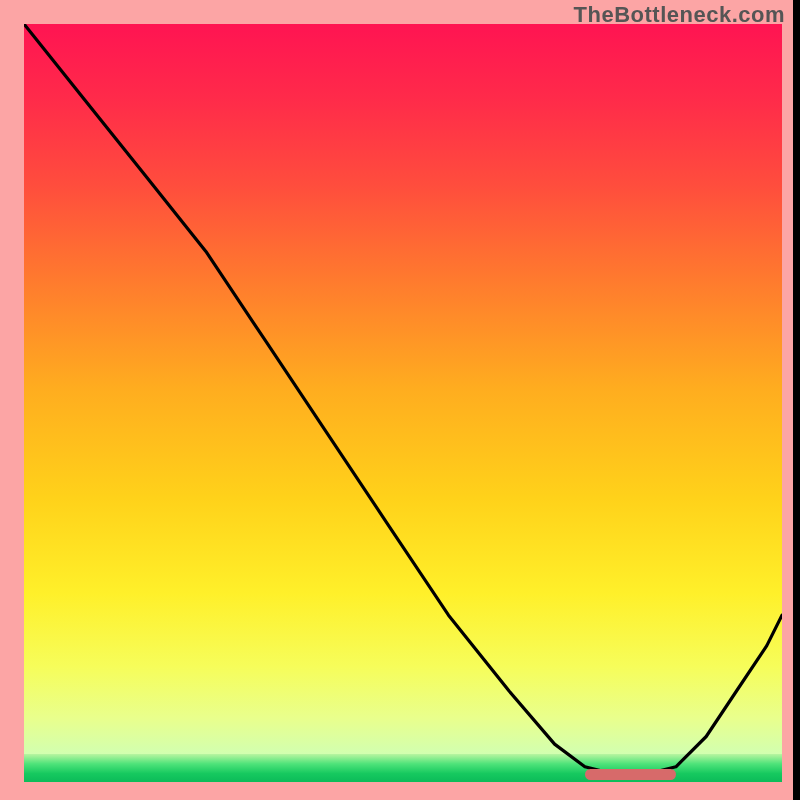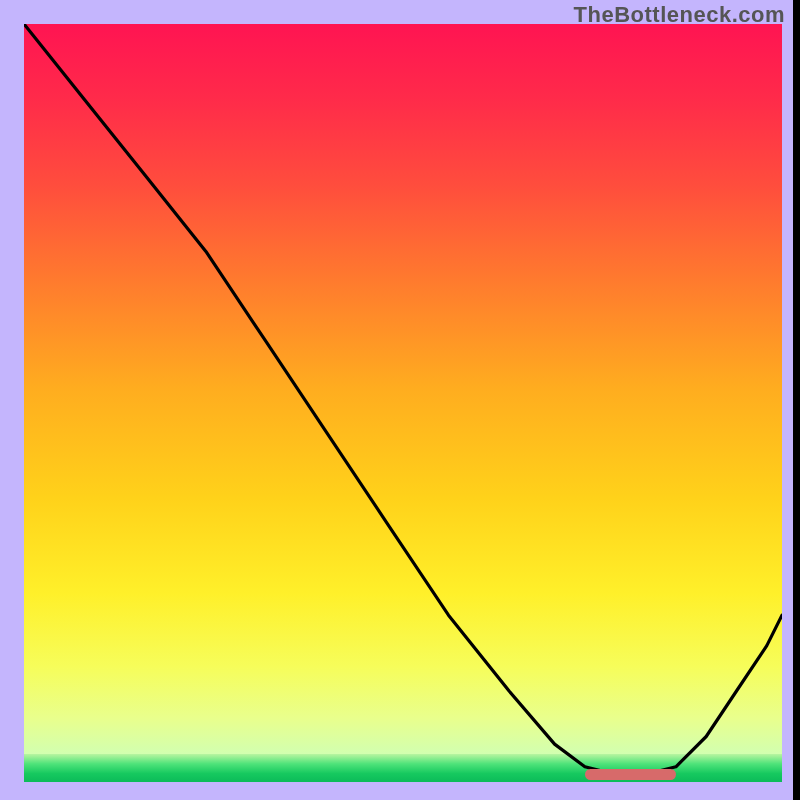--- a/index.html
+++ b/index.html
@@ -8,21 +8,21 @@
     width: 800px;
     height: 800px;
     overflow: hidden;
     font-family: Arial, Helvetica, sans-serif;
     background: #000;
   }
   .frame {
     position: relative;
     width: 793px;
     height: 800px;
-    background: #c4b5fd;
+    background: #fca5a5;
   }
   .watermark {
     position: absolute;
     top: 2px;
     right: 8px;
     color: #555;
     font-size: 22px;
     font-weight: bold;
     letter-spacing: 0.5px;
     z-index: 10;

